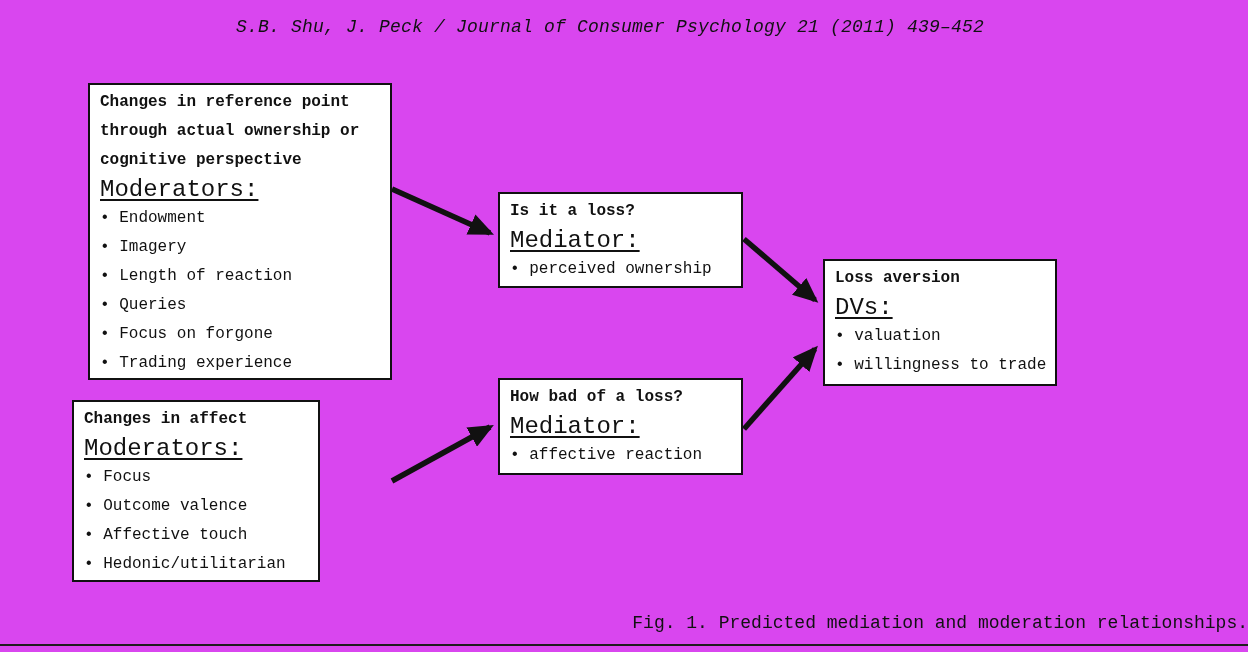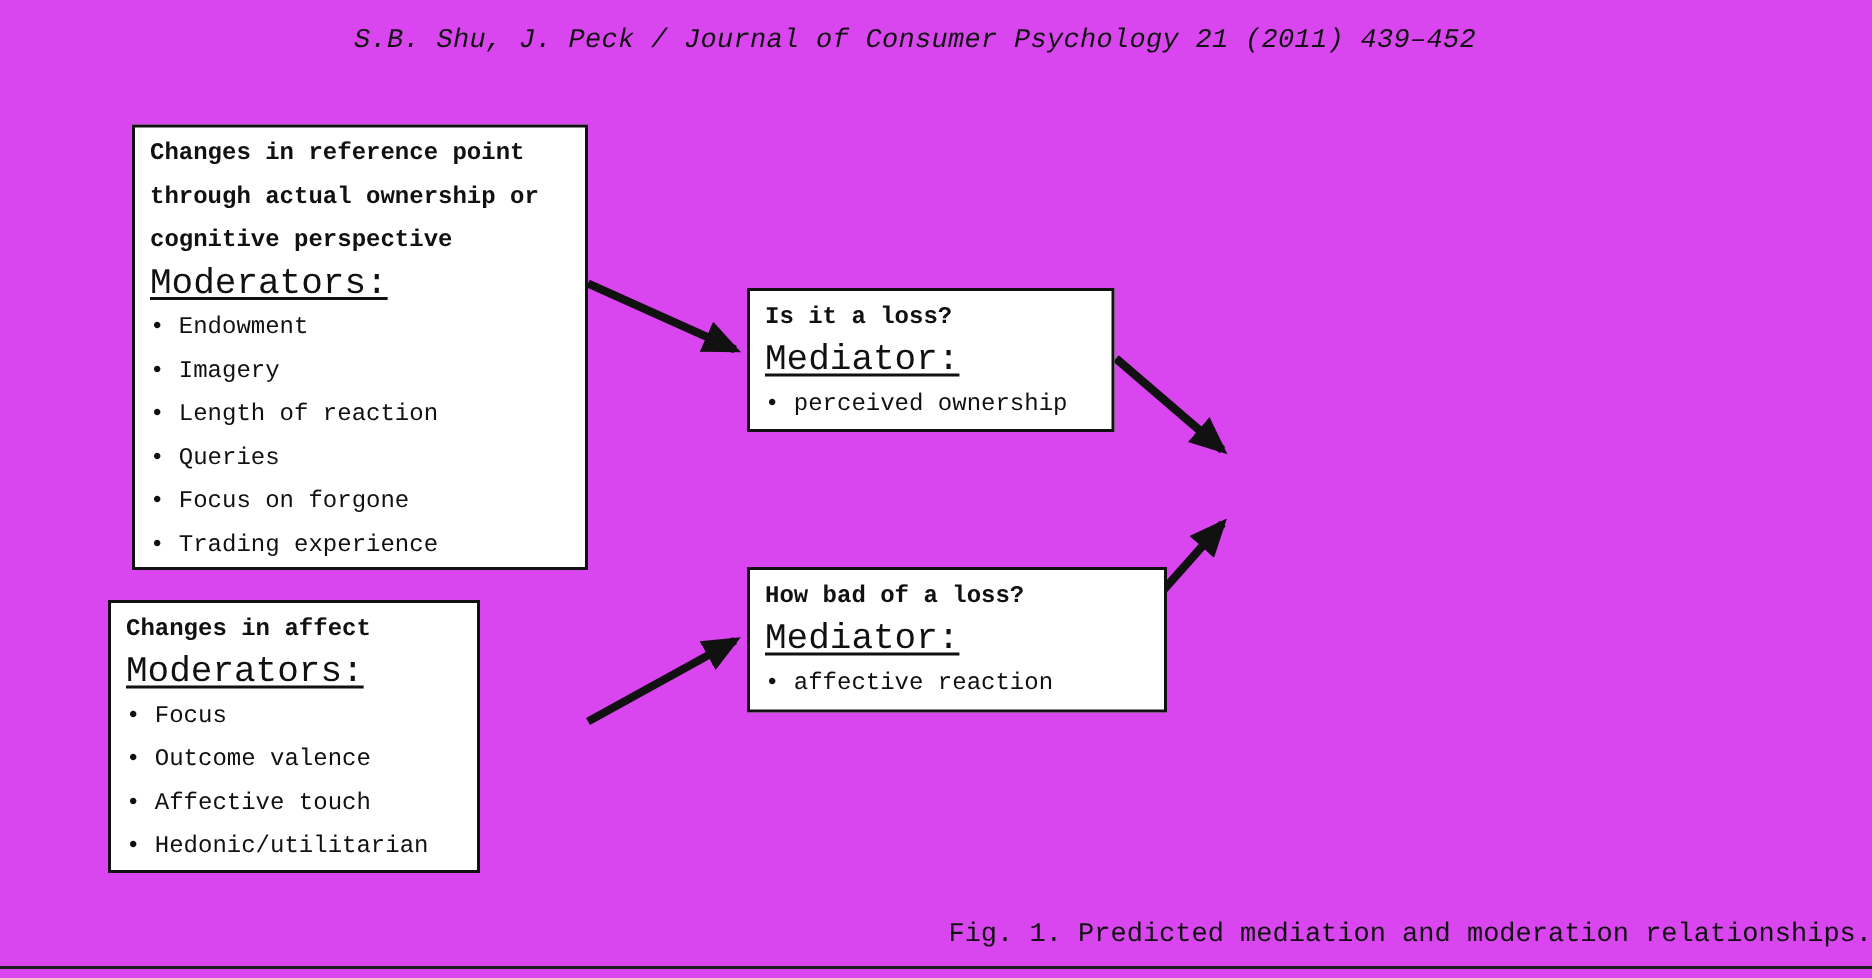--- a/index.html
+++ b/index.html
@@ -37,21 +37,21 @@
     border: 2px solid #111111;
     background: #ffffff;
     padding: 3px 8px 0 10px;
   }
   .box .title  { font-weight: bold; font-size: 16px; line-height: 29px; }
   .box .label  { font-size: 24px; line-height: 29px; text-decoration: underline; text-underline-offset: 3px; }
   .box .item   { font-size: 16px; line-height: 29px; white-space: nowrap; }
   #box-reference    { left: 88px;  top: 83px;  width: 304px; height: 297px; }
   #box-affect       { left: 72px;  top: 400px; width: 248px; height: 182px; }
   #box-isloss       { left: 498px; top: 192px; width: 245px; height: 96px;  }
-  #box-howbad       { left: 498px; top: 378px; width: 280px; height: 97px;  }
+  #box-howbad       { left: 498px; top: 378px; width: 245px; height: 97px;  }
   #box-lossaversion { left: 823px; top: 259px; width: 234px; height: 127px; }
   .bottom-rule {
     position: absolute;
     left: 0; top: 644px;
     width: 1248px; height: 2px;
     background: #1d1d1d;
   }
 </style>
 </head>
 <body>
@@ -97,18 +97,24 @@
     <div class="label">Mediator:</div>
     <div class="item">• perceived ownership</div>
   </div>
 
   <div class="box" id="box-howbad">
     <div class="title">How bad of a loss?</div>
     <div class="label">Mediator:</div>
     <div class="item">• affective reaction</div>
   </div>
 
+  <div class="box" id="box-lossaversion">
+    <div class="title">Loss aversion</div>
+    <div class="label">DVs:</div>
+    <div class="item">• valuation</div>
+    <div class="item">• willingness to trade</div>
+  </div>
 
   <div class="caption">Fig. 1. Predicted mediation and moderation relationships.</div>
 
   <div class="bottom-rule"></div>
 
 </div>
 
 </body></html>

